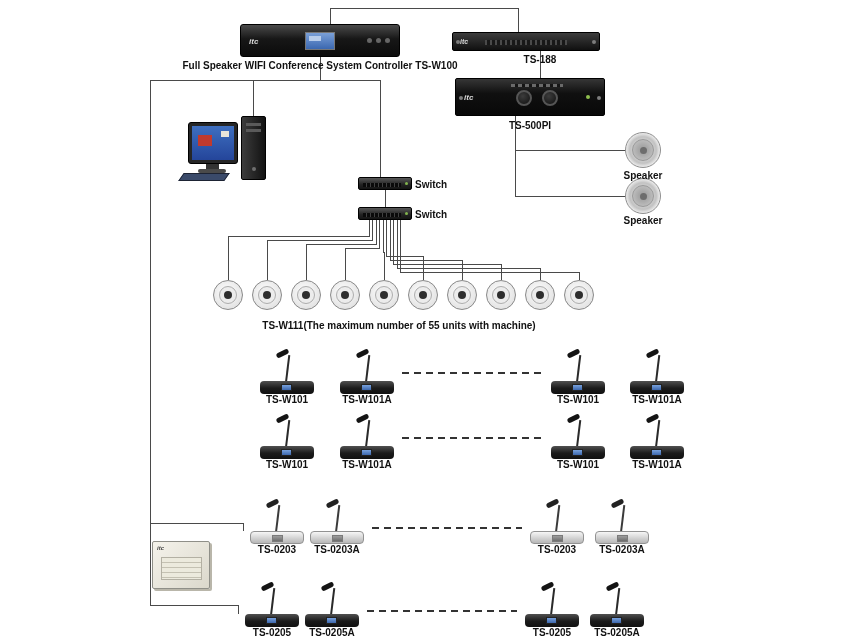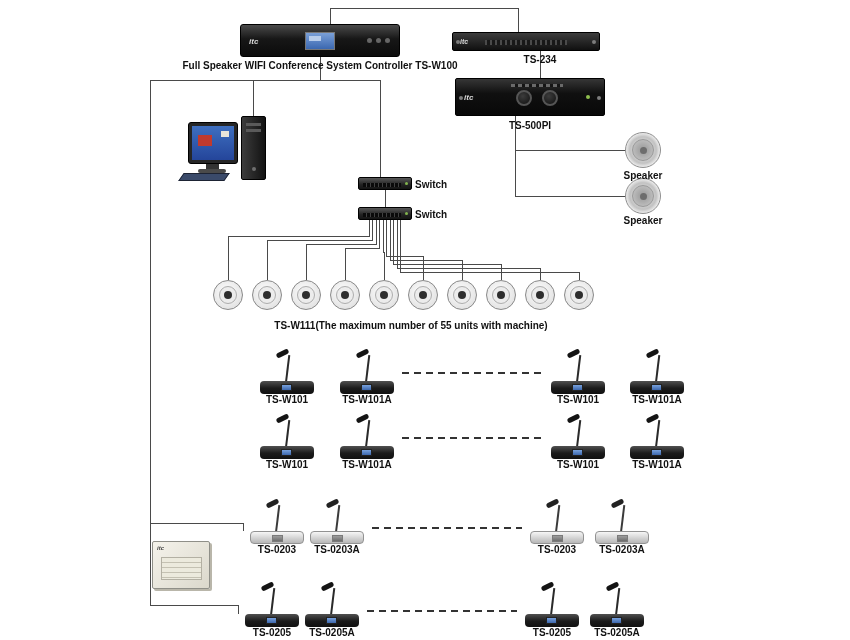--- a/index.html
+++ b/index.html
@@ -119,21 +119,21 @@
     </div>
   </div>
   <div class="dev-label" style="left:170px;top:60px;width:300px">Full Speaker WIFI Conference System Controller TS-W100</div>
 
   <div class="ts234">
     <span class="logo" style="left:7px;top:5px;font-size:7px">itc</span>
     <div class="vents"></div>
     <div class="screw" style="left:3px;top:7px"></div>
     <div class="screw" style="right:3px;top:7px"></div>
   </div>
-  <div class="dev-label" style="left:475px;top:54px;width:130px">TS-234</div>
+  <div class="dev-label" style="left:475px;top:54px;width:130px">TS-188</div>
 
   <div class="ts500pi">
     <span class="logo" style="left:8px;top:14px">itc</span>
     <div class="strip"></div>
     <div class="knob-big" style="left:60px"></div>
     <div class="knob-big" style="left:86px"></div>
     <div class="led"></div>
     <div class="screw" style="left:3px;top:17px"></div>
     <div class="screw" style="right:3px;top:17px"></div>
   </div>
@@ -221,21 +221,21 @@
   <div class="ap" style="left:525px">
       <div class="ring">
         <div class="dot"></div>
       </div>
     </div>
   <div class="ap" style="left:564px">
       <div class="ring">
         <div class="dot"></div>
       </div>
     </div>
-  <div class="dev-label" style="left:208px;top:320px;width:406px">TS-W111(The maximum number of 55 units with machine)</div>
+  <div class="dev-label" style="left:196px;top:320px;width:406px">TS-W111(The maximum number of 55 units with machine)</div>
 
   <div class="mic" style="left:259px;top:350px">
       <div class="capsule"></div>
       <div class="neck"></div>
       <div class="base">
         <div class="mscr"></div>
       </div>
     </div>
   <div class="mic" style="left:339px;top:350px">
       <div class="capsule"></div>

